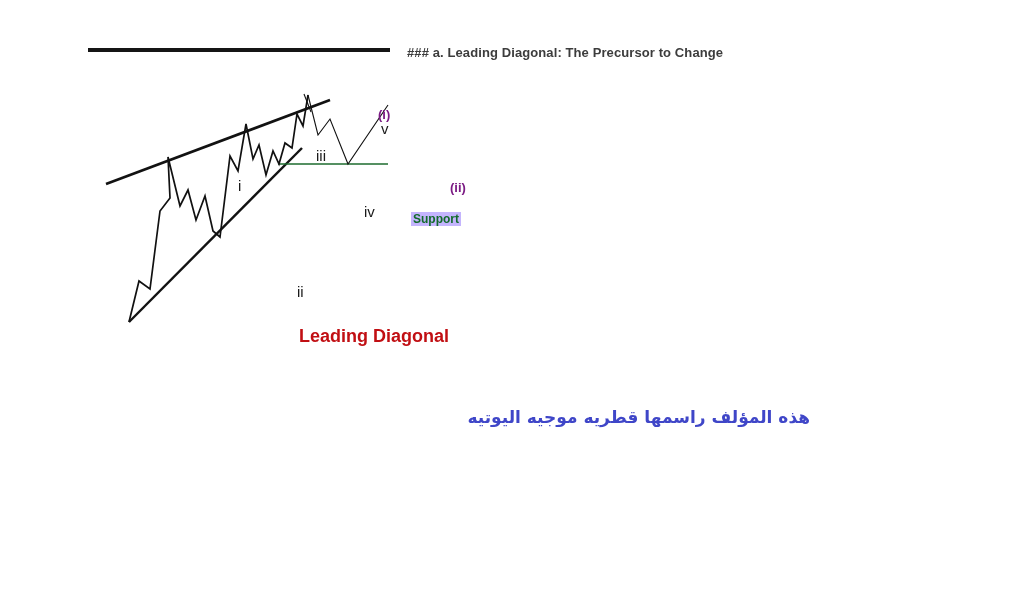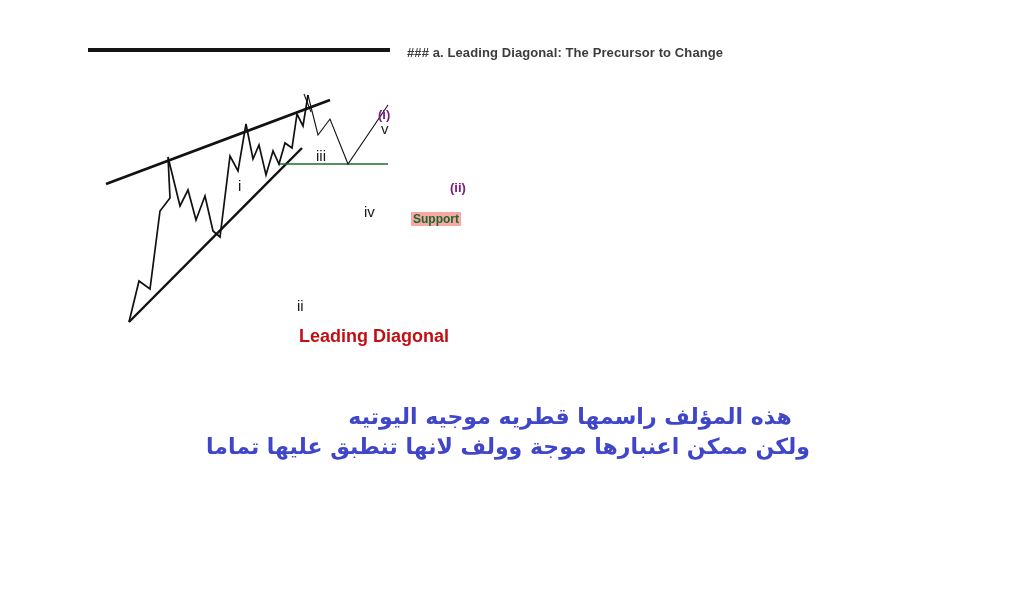--- a/index.html
+++ b/index.html
@@ -68,54 +68,53 @@
     white-space: nowrap;
   }
   #support-label {
     position: absolute;
     left: 331px;
     top: 172px;
     font-family: "Liberation Sans", sans-serif;
     font-size: 12px;
     font-weight: bold;
     color: #136b2c;
-    background: #fca5a5;
+    background: #c4b5fd;
     padding: 0 2px;
     white-space: nowrap;
   }
   #diagonal-caption {
     position: absolute;
     left: 219px;
     top: 286px;
     font-family: "Liberation Sans", sans-serif;
     font-size: 18px;
     font-weight: bold;
     color: #c10f13;
     white-space: nowrap;
   }
 
   
   #label-i    { left: 158px; top: 137px; }
-  #label-ii   { left: 217px; top: 257px; }
+  #label-ii   { left: 217px; top: 243px; }
   #label-iii  { left: 236px; top: 107px; }
   #label-iv   { left: 284px; top: 163px; }
   #label-v    { left: 301px; top: 80px; }
   #label-deg-i  { left: 298px; top: 67px; }
   #label-deg-ii { left: 370px; top: 140px; }
 
   
   #note-block {
     position: absolute;
     left: 330px;
     top: 402px;
     width: 480px;
     direction: rtl;
-    text-align: center;
     font-family: "DejaVu Sans", sans-serif;
-    font-size: 22px;
+    font-size: 17px;
     font-weight: bold;
     color: #3f46c8;
     line-height: 30px;
   }
   #note-block div { white-space: nowrap; }
 </style>
 </head>
 <body>
 
 <div id="doc-heading">### a. Leading Diagonal: The Precursor to Change</div>
@@ -150,14 +149,13 @@
   <span class="deg-label" id="label-deg-i">(i)</span>
   <span class="deg-label" id="label-deg-ii">(ii)</span>
 
   <span id="support-label">Support</span>
 
   <span id="diagonal-caption">Leading Diagonal</span>
 </div>
 
 <div id="note-block">
   <div>هذه المؤلف راسمها قطريه موجيه اليوتيه</div>
-  <div>ولكن ممكن اعنبارها موجة وولف لانها تنطبق عليها تماما</div>
 </div>
 
 </body></html>

